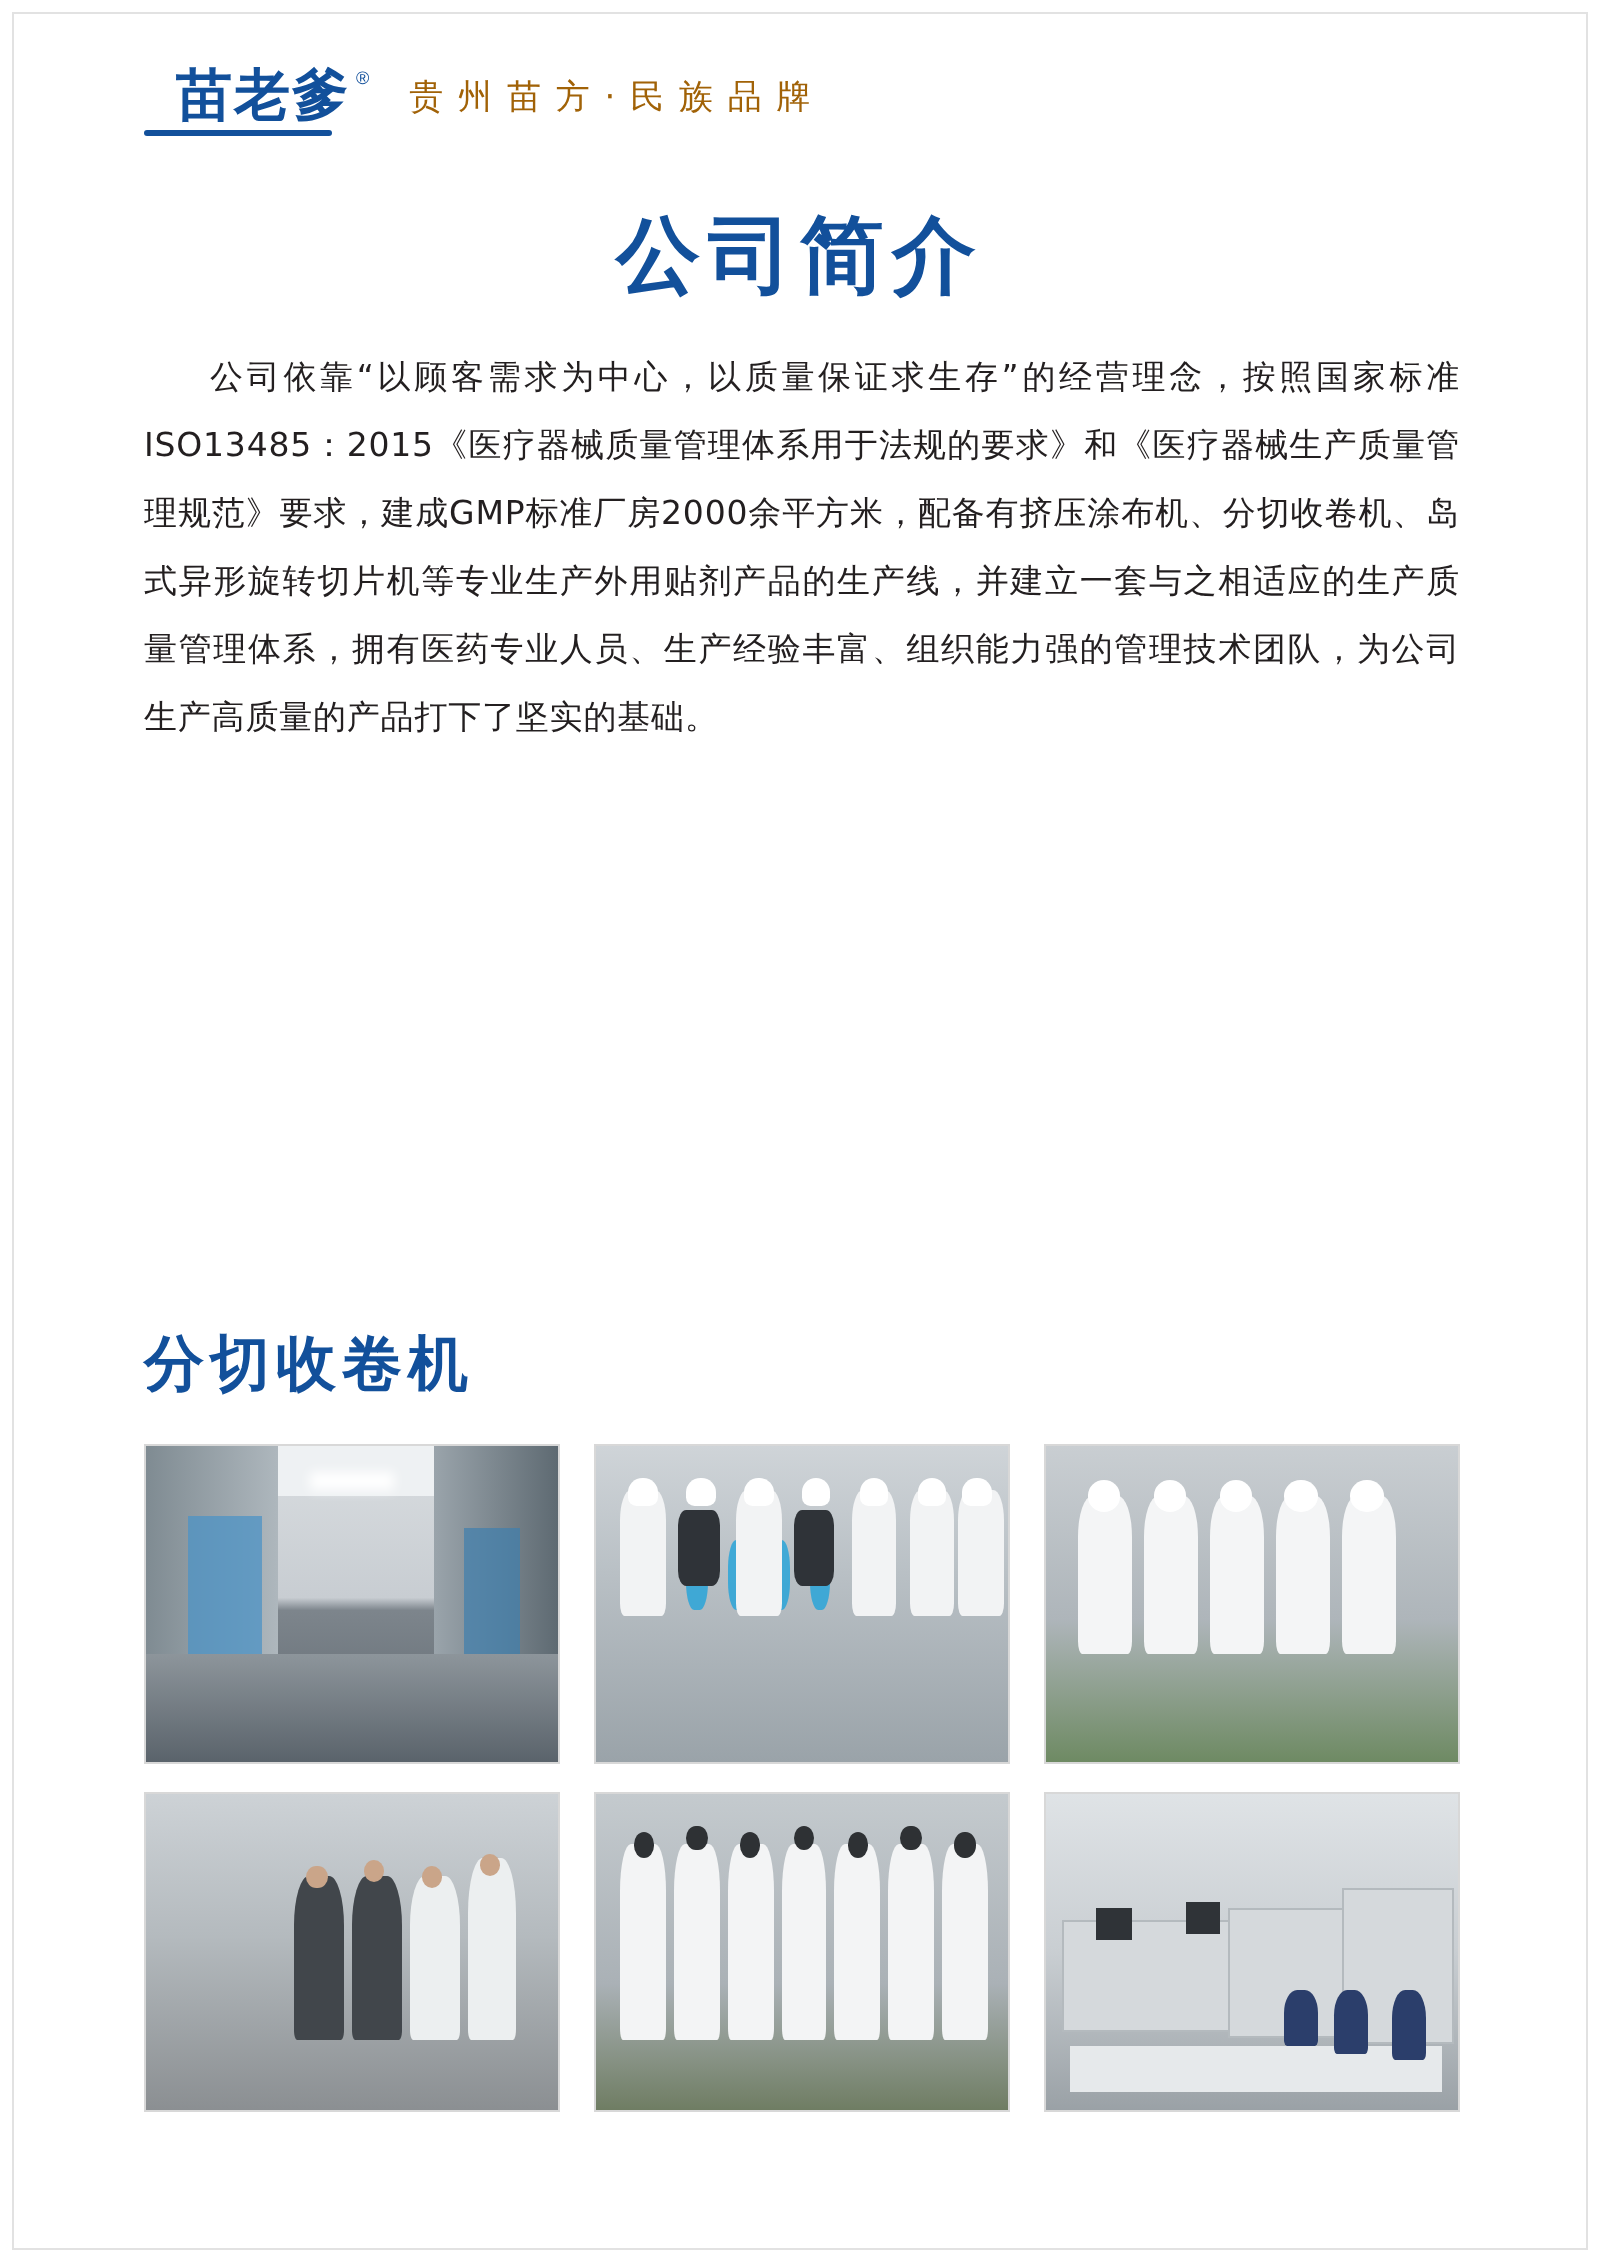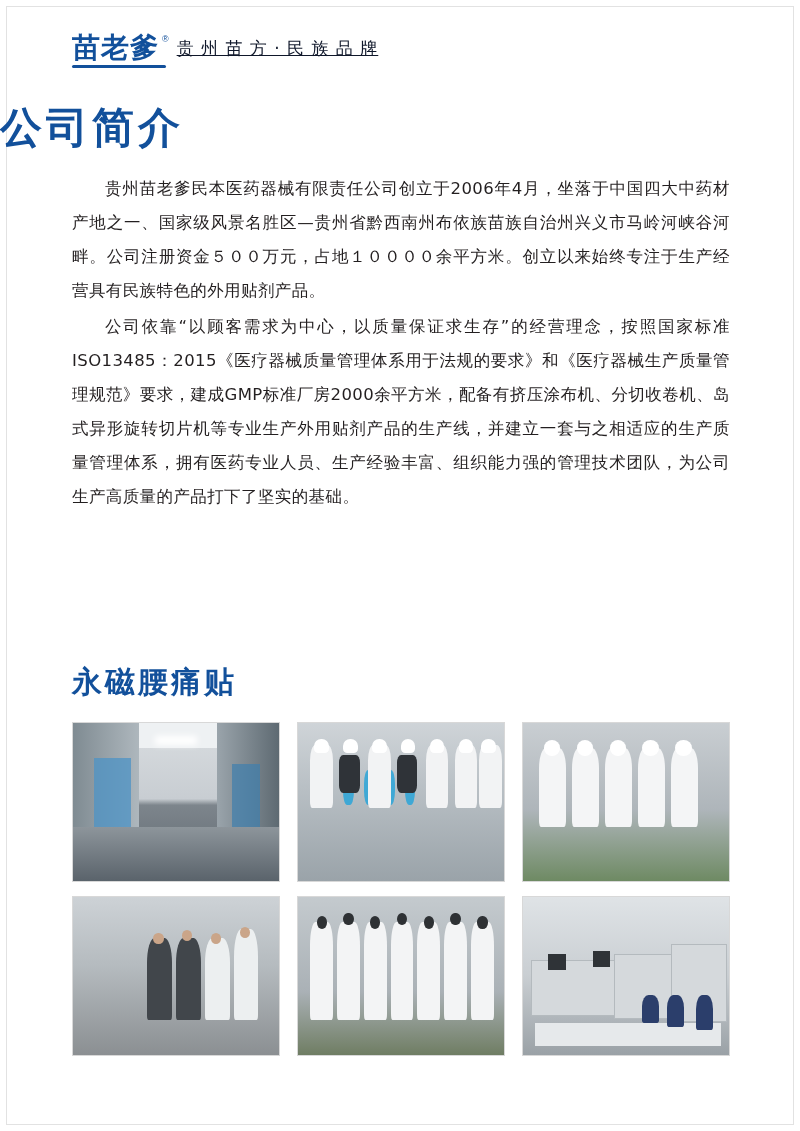--- a/index.html
+++ b/index.html
@@ -43,53 +43,54 @@
     display: flex;
     align-items: center;
   }
   .logo-text {
     font-family: "DejaVu Serif", "Liberation Serif", serif;
     font-weight: 700;
     font-size: 28px;
     letter-spacing: 1px;
     color: #12509b;
     line-height: 1;
+    margin-left: 16px;
   }
   .logo-reg {
     font-size: 9px;
     color: #12509b;
     vertical-align: super;
     margin-left: 3px;
     margin-bottom: 16px;
     align-self: flex-start;
   }
   .logo-underline {
     position: absolute;
     left: 0;
     bottom: -6px;
     width: 94px;
     height: 3px;
     background: #12509b;
     border-radius: 2px;
   }
   .header-slogan {
-    margin-left: 8px;
+    margin-left: 20px;
     font-size: 17px;
-    color: #0f172a;
+    color: #a16207;
     letter-spacing: 1px;
     font-family: "DejaVu Sans", "Liberation Sans", sans-serif;
-    text-decoration: underline;
   }
 
   
   .main-title {
     position: absolute;
     left: 0;
     right: 0;
     top: 100px;
+    text-align: center;
     font-family: "DejaVu Sans", "Liberation Sans", sans-serif;
     font-weight: 700;
     font-size: 42px;
     color: #12509b;
     letter-spacing: 4px;
   }
 
   
   .body-text {
     position: absolute;
@@ -207,25 +208,24 @@
       <span class="logo-text">苗老爹</span>
       <span class="logo-reg">®</span>
       <span class="logo-underline"></span>
     </div>
     <div class="header-slogan">贵 州 苗 方 · 民 族 品 牌</div>
   </div>
 
   <div class="main-title">公司简介</div>
 
   <div class="body-text">
-    <p class="para">贵州苗老爹民本医药器械有限责任公司创立于2006年4月，坐落于中国四大中药材产地之一、国家级风景名胜区—贵州省黔西南州布依族苗族自治州兴义市马岭河峡谷河畔。公司注册资金５００万元，占地１００００余平方米。创立以来始终专注于生产经营具有民族特色的外用贴剂产品。</p>
     <p class="para">公司依靠“以顾客需求为中心，以质量保证求生存”的经营理念，按照国家标准ISO13485：2015《医疗器械质量管理体系用于法规的要求》和《医疗器械生产质量管理规范》要求，建成GMP标准厂房2000余平方米，配备有挤压涂布机、分切收卷机、岛式异形旋转切片机等专业生产外用贴剂产品的生产线，并建立一套与之相适应的生产质量管理体系，拥有医药专业人员、生产经验丰富、组织能力强的管理技术团队，为公司生产高质量的产品打下了坚实的基础。</p>
   </div>
 
-  <div class="section-title">永磁腰痛贴</div>
+  <div class="section-title">分切收卷机</div>
 
   <div class="gallery">
 
     <div class="photo p1">
       <span class="obj ceil"></span>
       <span class="obj wall-l"></span>
       <span class="obj wall-r"></span>
       <span class="obj door"></span>
       <span class="obj door2"></span>
       <span class="obj floor"></span>

